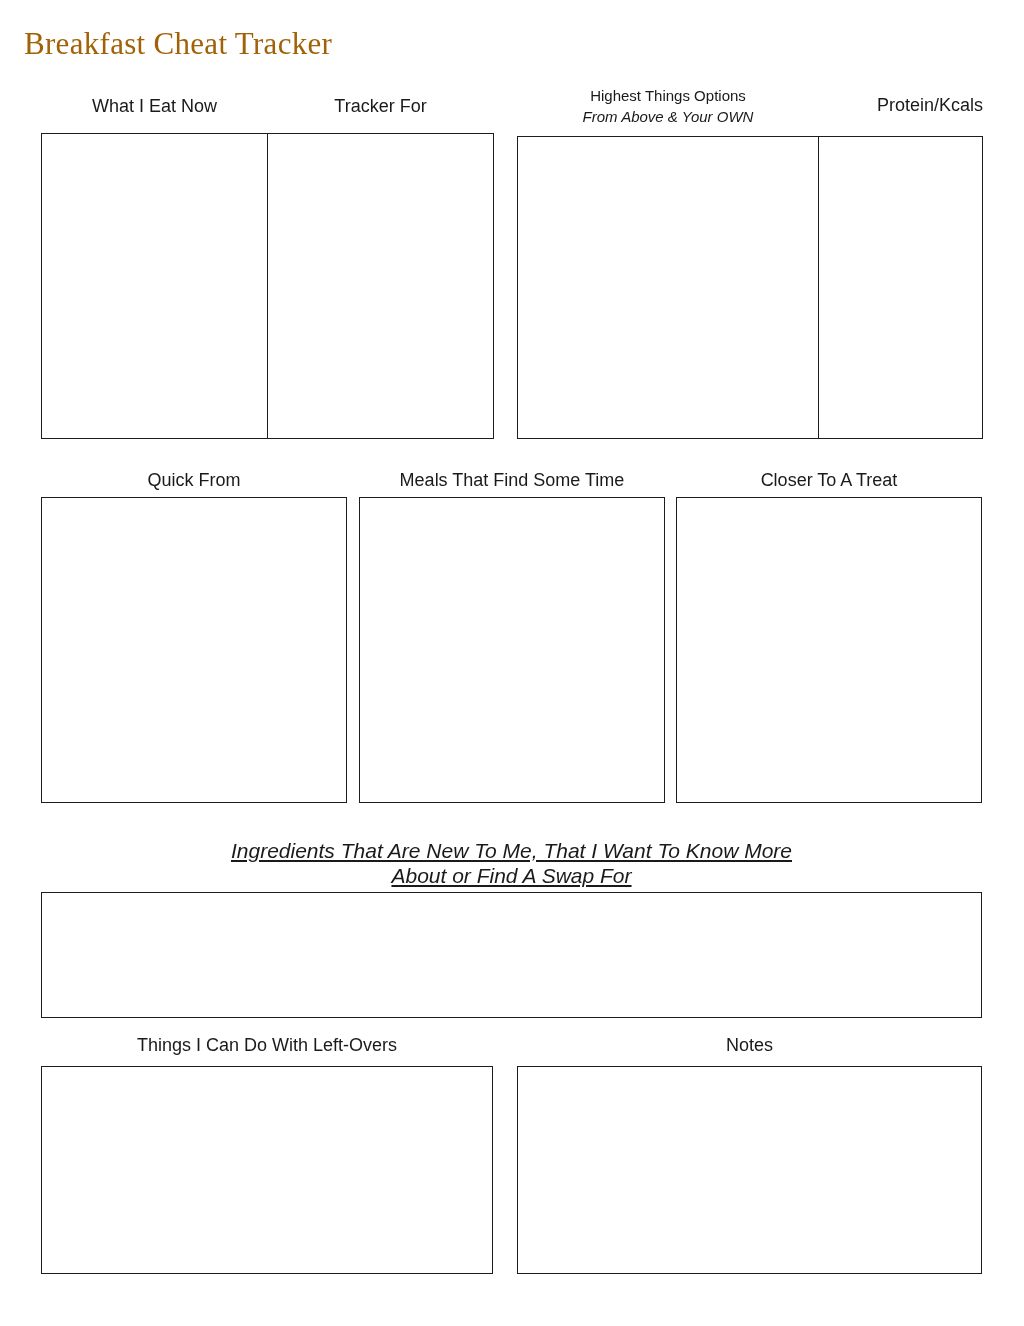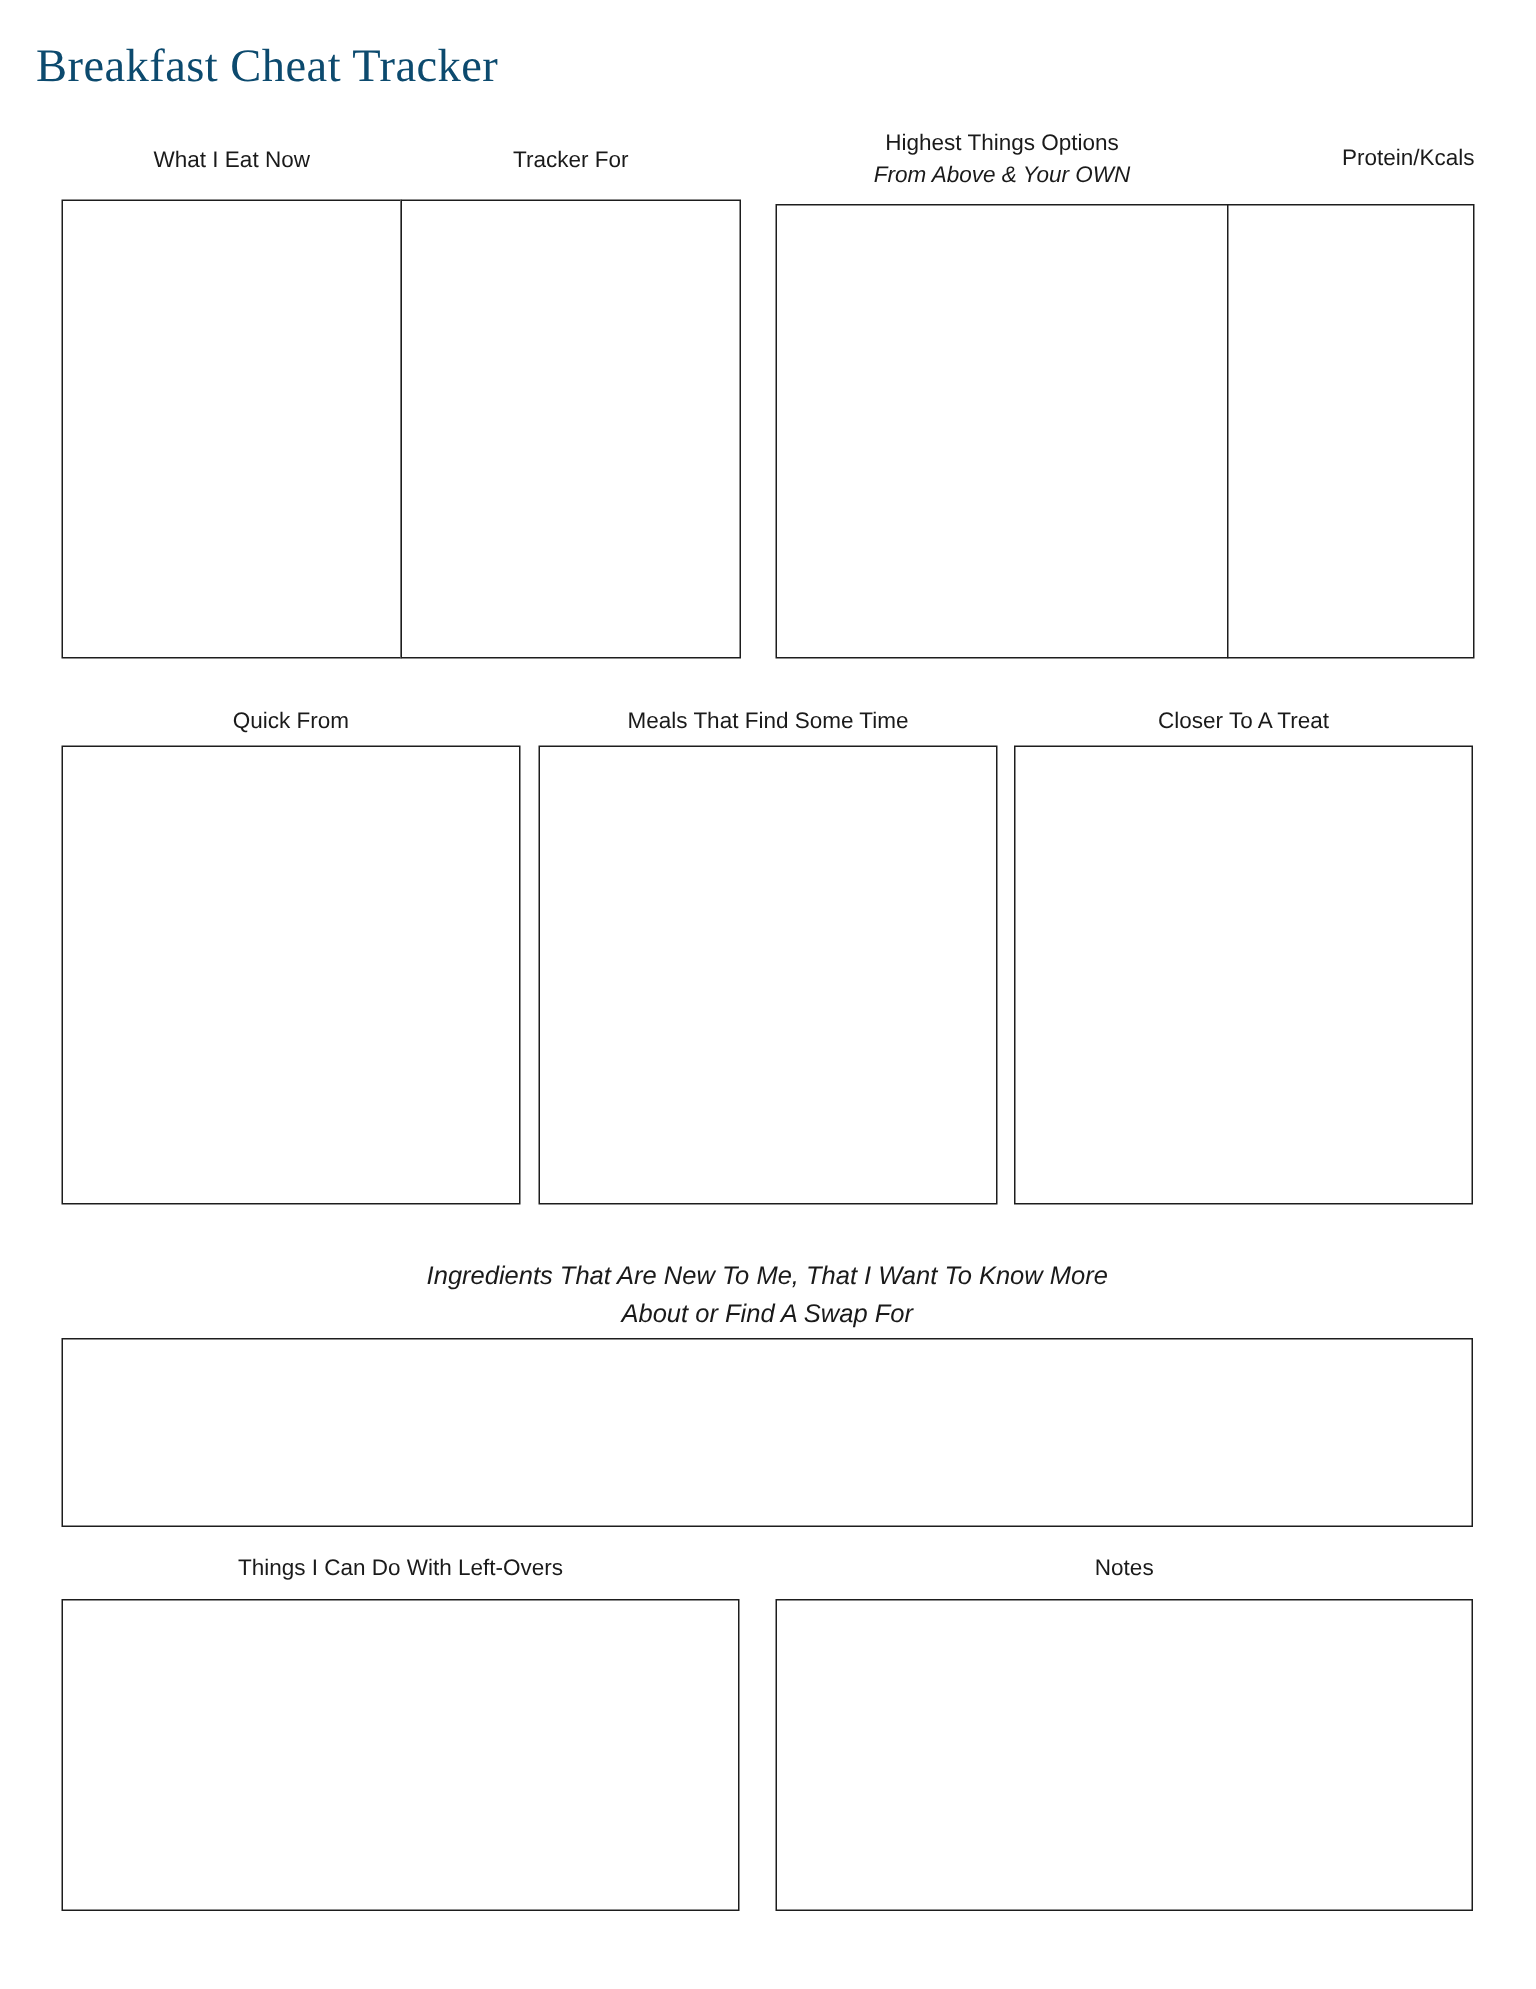--- a/index.html
+++ b/index.html
@@ -25,41 +25,42 @@
     background: #ffffff;
   }
 
   
   .title {
     position: absolute;
     left: 24px;
     top: 26px;
     font-family: "Liberation Serif", serif;
     font-size: 31px;
-    color: #0c4a6e;
+    color: #a16207;
     letter-spacing: 0.3px;
     white-space: nowrap;
   }
 
   
   .hdr {
     position: absolute;
-    font-size: 15px;
+    font-size: 18px;
     color: #1a1a1a;
     text-align: center;
     line-height: 21px;
   }
   .hdr.small {
     font-size: 15px;
     line-height: 21px;
   }
   .hdr.italic {
     font-style: italic;
-    font-size: 17px;
+    font-size: 21px;
     line-height: 25px;
+    text-decoration: underline;
   }
 
   
   .box {
     position: absolute;
     border: 1px solid #1d1d1d;
     background: #ffffff;
     box-sizing: border-box;
   }
 

